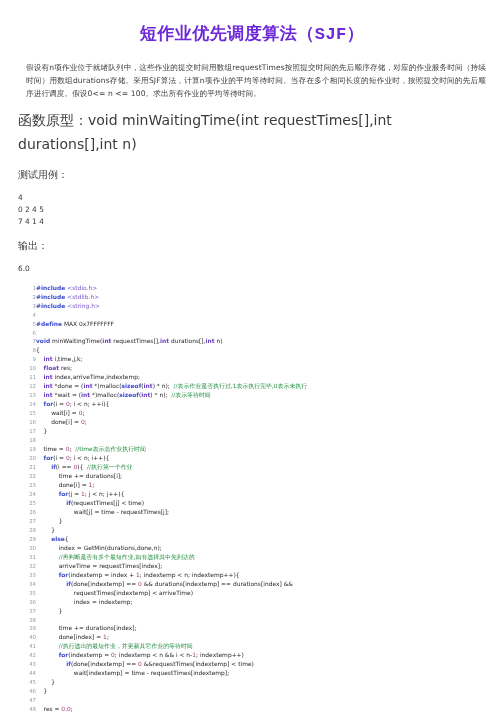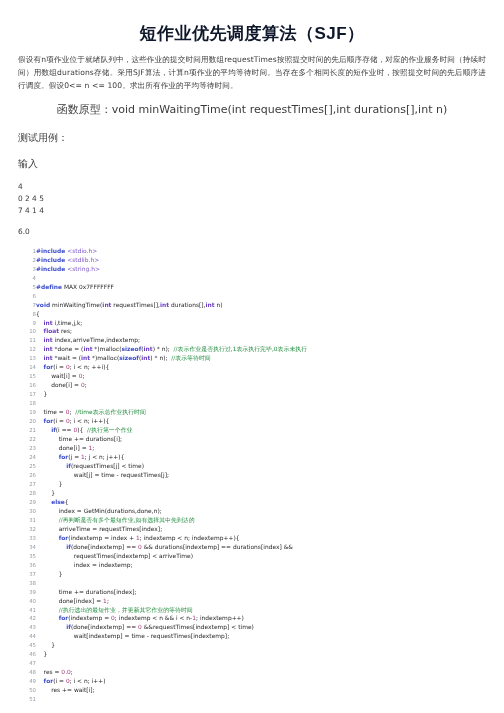--- a/index.html
+++ b/index.html
@@ -18,39 +18,38 @@
   }
   .page {
     width: 504px;
     box-sizing: border-box;
     padding: 0 14px;
   }
   .page-title {
     text-align: center;
     font-size: 17px;
     font-weight: bold;
-    color: #0f172a;
+    color: #6d28d9;
     letter-spacing: 0.5px;
-    margin: 22px 0 8px 0;
-    font-family: Liberation Sans, sans-serif;
+    margin: 22px 0 16px 0;
+    font-family: Liberation Mono, monospace;
   }
   .desc {
     font-size: 7.6px;
     line-height: 1.72;
     color: #3b3b3b;
     text-align: justify;
-    margin: 0 4px 9px 4px;
+    margin: 0 4px 9px 12px;
     letter-spacing: 0.1px;
   }
   .proto {
-    font-size: 11px;
+    font-size: 14px;
     line-height: 1.7;
     color: #3b3b3b;
     margin: 0 4px 9px 4px;
-    text-align: center;
   }
   .proto .mono {
     font-family: "DejaVu Sans", "Liberation Sans", sans-serif;
   }
   .subhead {
     font-size: 10px;
     line-height: 1.7;
     color: #3b3b3b;
     margin: 0 4px 9px 4px;
   }
@@ -109,26 +108,26 @@
   <h1 class="page-title">短作业优先调度算法（SJF）</h1>
 
   <p class="desc">假设有n项作业位于就绪队列中，这些作业的提交时间用数组requestTimes按照提交时间的先后顺序存储，对应的作业服务时间（持续时间）用数组durations存储。采用SJF算法，计算n项作业的平均等待时间。当存在多个相同长度的短作业时，按照提交时间的先后顺序进行调度。假设0&lt;= n &lt;= 100。求出所有作业的平均等待时间。</p>
 
   <p class="proto">
     <span>函数原型：</span><span class="mono">void minWaitingTime(int requestTimes[],int durations[],int n)</span>
   </p>
 
   <p class="subhead">测试用例：</p>
 
-  <p class="subhead">输入</p>
 
   <div class="io-block">4
 0 2 4 5
 7 4 1 4</div>
 
+  <p class="subhead">输出：</p>
 
   <div class="io-block">6.0</div>
 
   <div class="code-wrap">
     <table class="code">
       <tbody id="code-lines">
           <tr>
             <td class="ln">1</td>
             <td class="src"><span class="pre">#include </span><span class="hdr">&lt;stdio.h&gt;</span></td>
           </tr>

